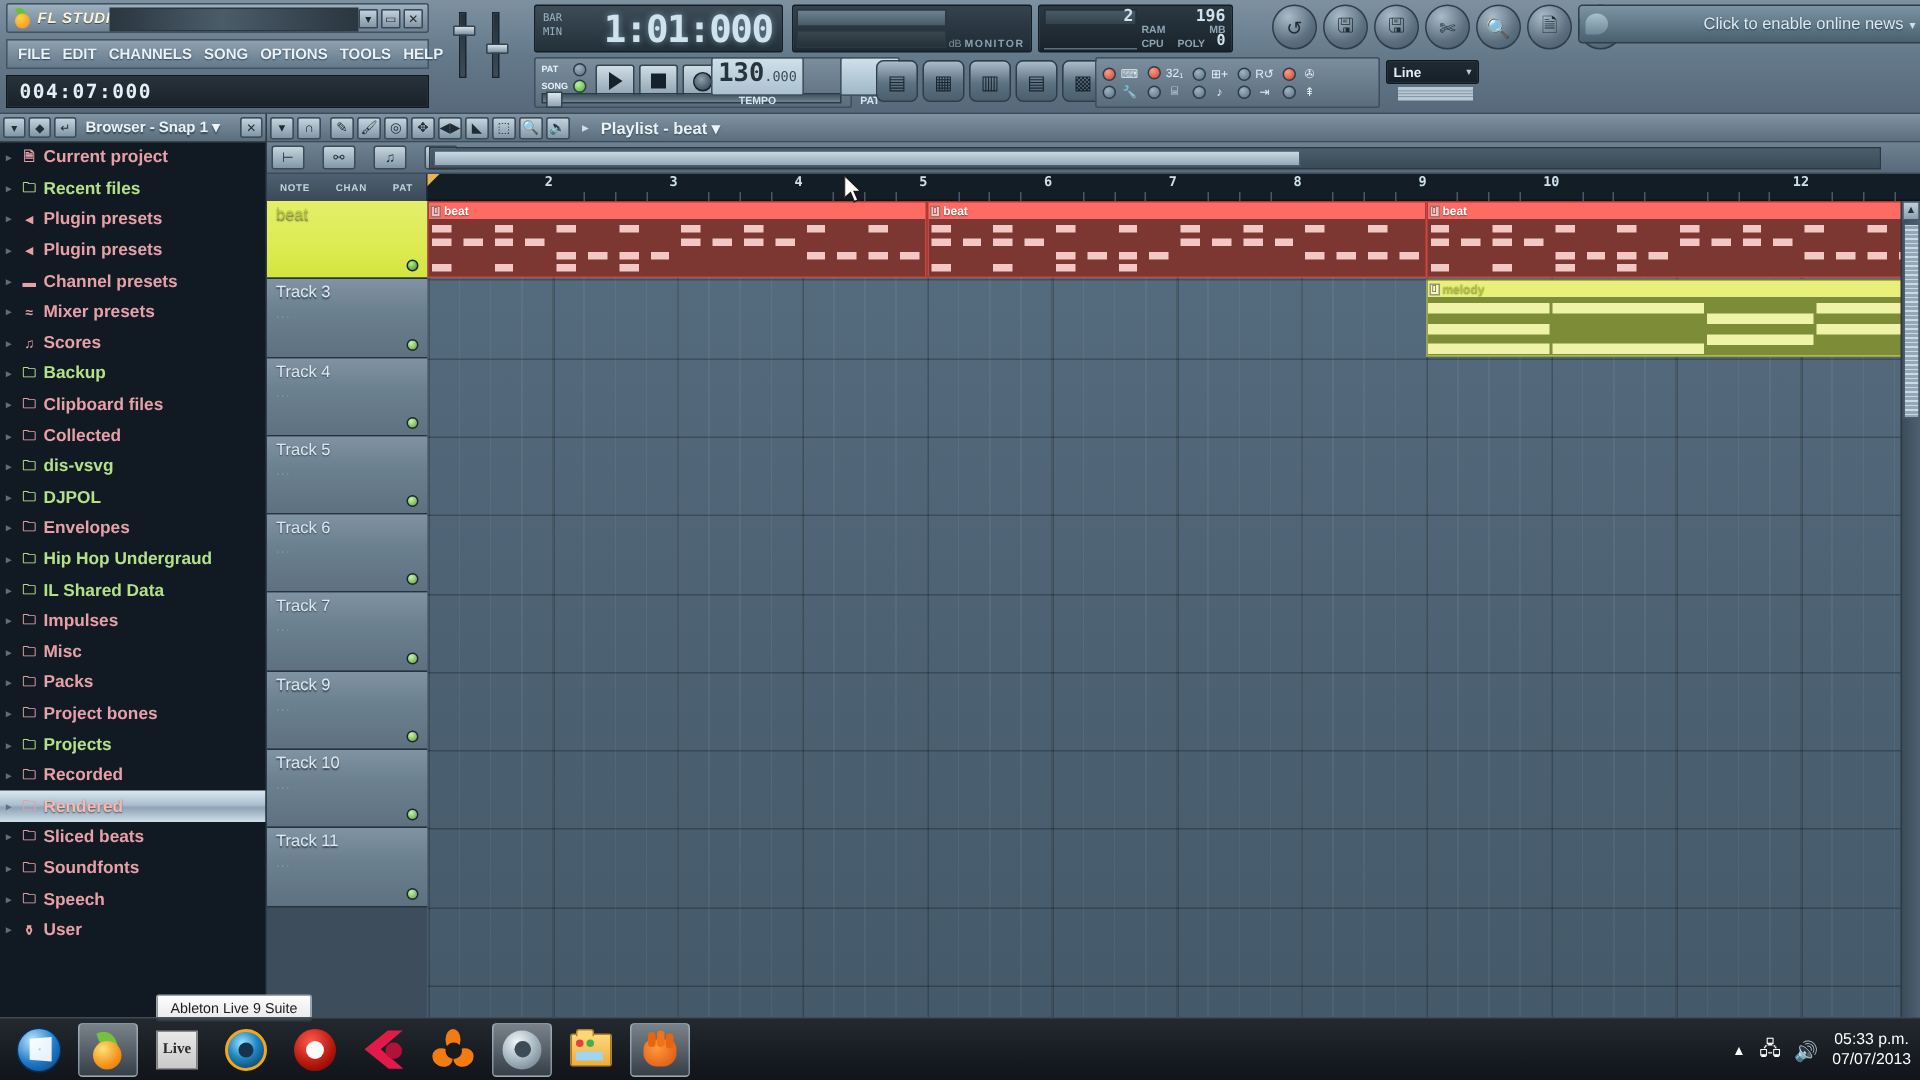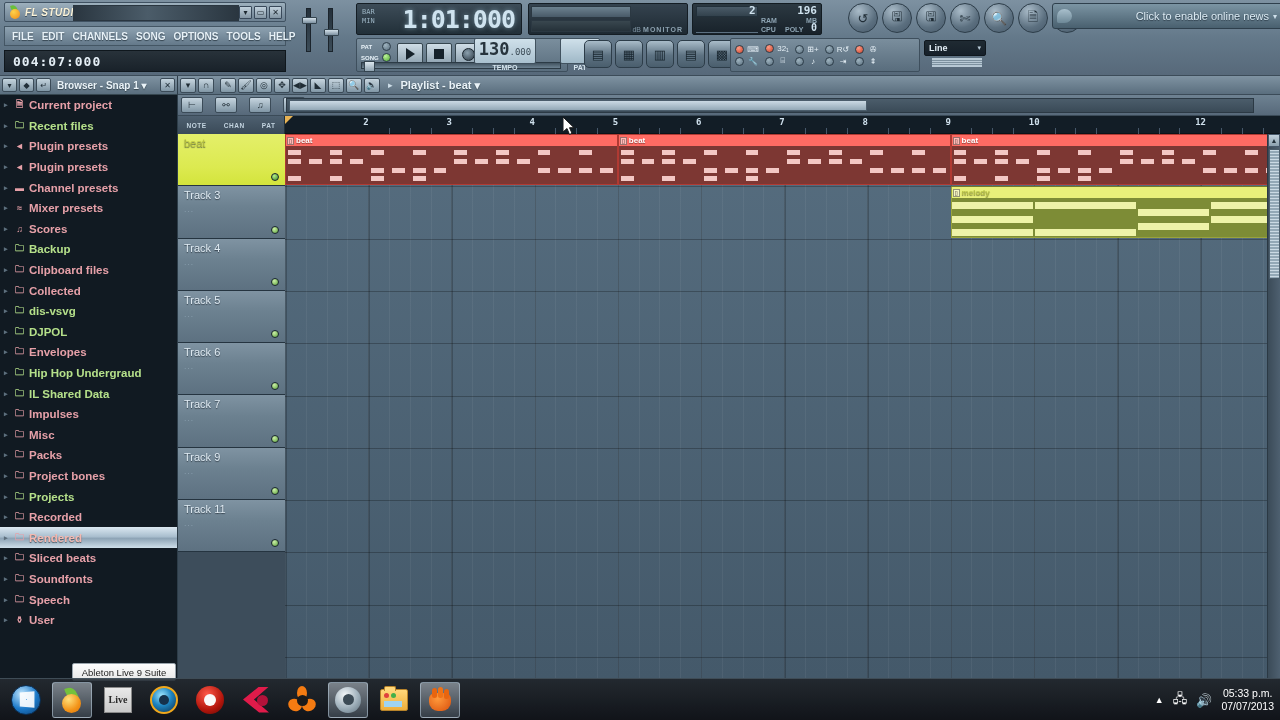--- a/index.html
+++ b/index.html
@@ -432,21 +432,21 @@
     border:1px solid #46586a; display:flex; align-items:center; justify-content:center;
     font-size:7px; color:#22303a;
   }
   #vscroll .thumb {
     position:absolute; left:1px; top:15px; width:11px; height:130px;
     background:repeating-linear-gradient(180deg,#cad9e3 0,#cad9e3 1px,#93a8b6 1px,#93a8b6 3px);
     border:1px solid #4b5d6b;
   }
   
   #tooltip {
-    position:absolute; left:72px; top:663px; width:104px; height:18px;
+    position:absolute; left:104px; top:663px; width:104px; height:18px;
     background:linear-gradient(180deg,#fdfdfd,#e8e8e8);
     border:1px solid #9aa5ad; border-radius:2px;
     font-size:9.5px; color:#1d1d1d; display:flex; align-items:center; justify-content:center;
   }
   #taskbar {
     position:absolute; left:0; bottom:0; width:1280px; height:42px;
     background:linear-gradient(180deg, rgba(36,44,52,.88), rgba(16,20,26,.94));
     border-top:1px solid rgba(150,180,200,.35);
     display:flex; align-items:center;
   }
@@ -966,20 +966,25 @@
           <div class="tname">Track 7</div>
           <div class="tdots">···</div>
           <div class="tled"></div>
         </div>
         <div class="track gray">
           <div class="tname">Track 9</div>
           <div class="tdots">···</div>
           <div class="tled"></div>
         </div>
         <div class="track gray">
+          <div class="tname">Track 10</div>
+          <div class="tdots">···</div>
+          <div class="tled"></div>
+        </div>
+        <div class="track gray">
           <div class="tname">Track 11</div>
           <div class="tdots">···</div>
           <div class="tled"></div>
         </div>
       </div>
 
     <div id="grid">
       <div class="bgcols"></div>
     <div class="clip red" style="left: 0px; top: 0px; width: 332.8px; height: 51.3px;">
           <div class="clip-head">

